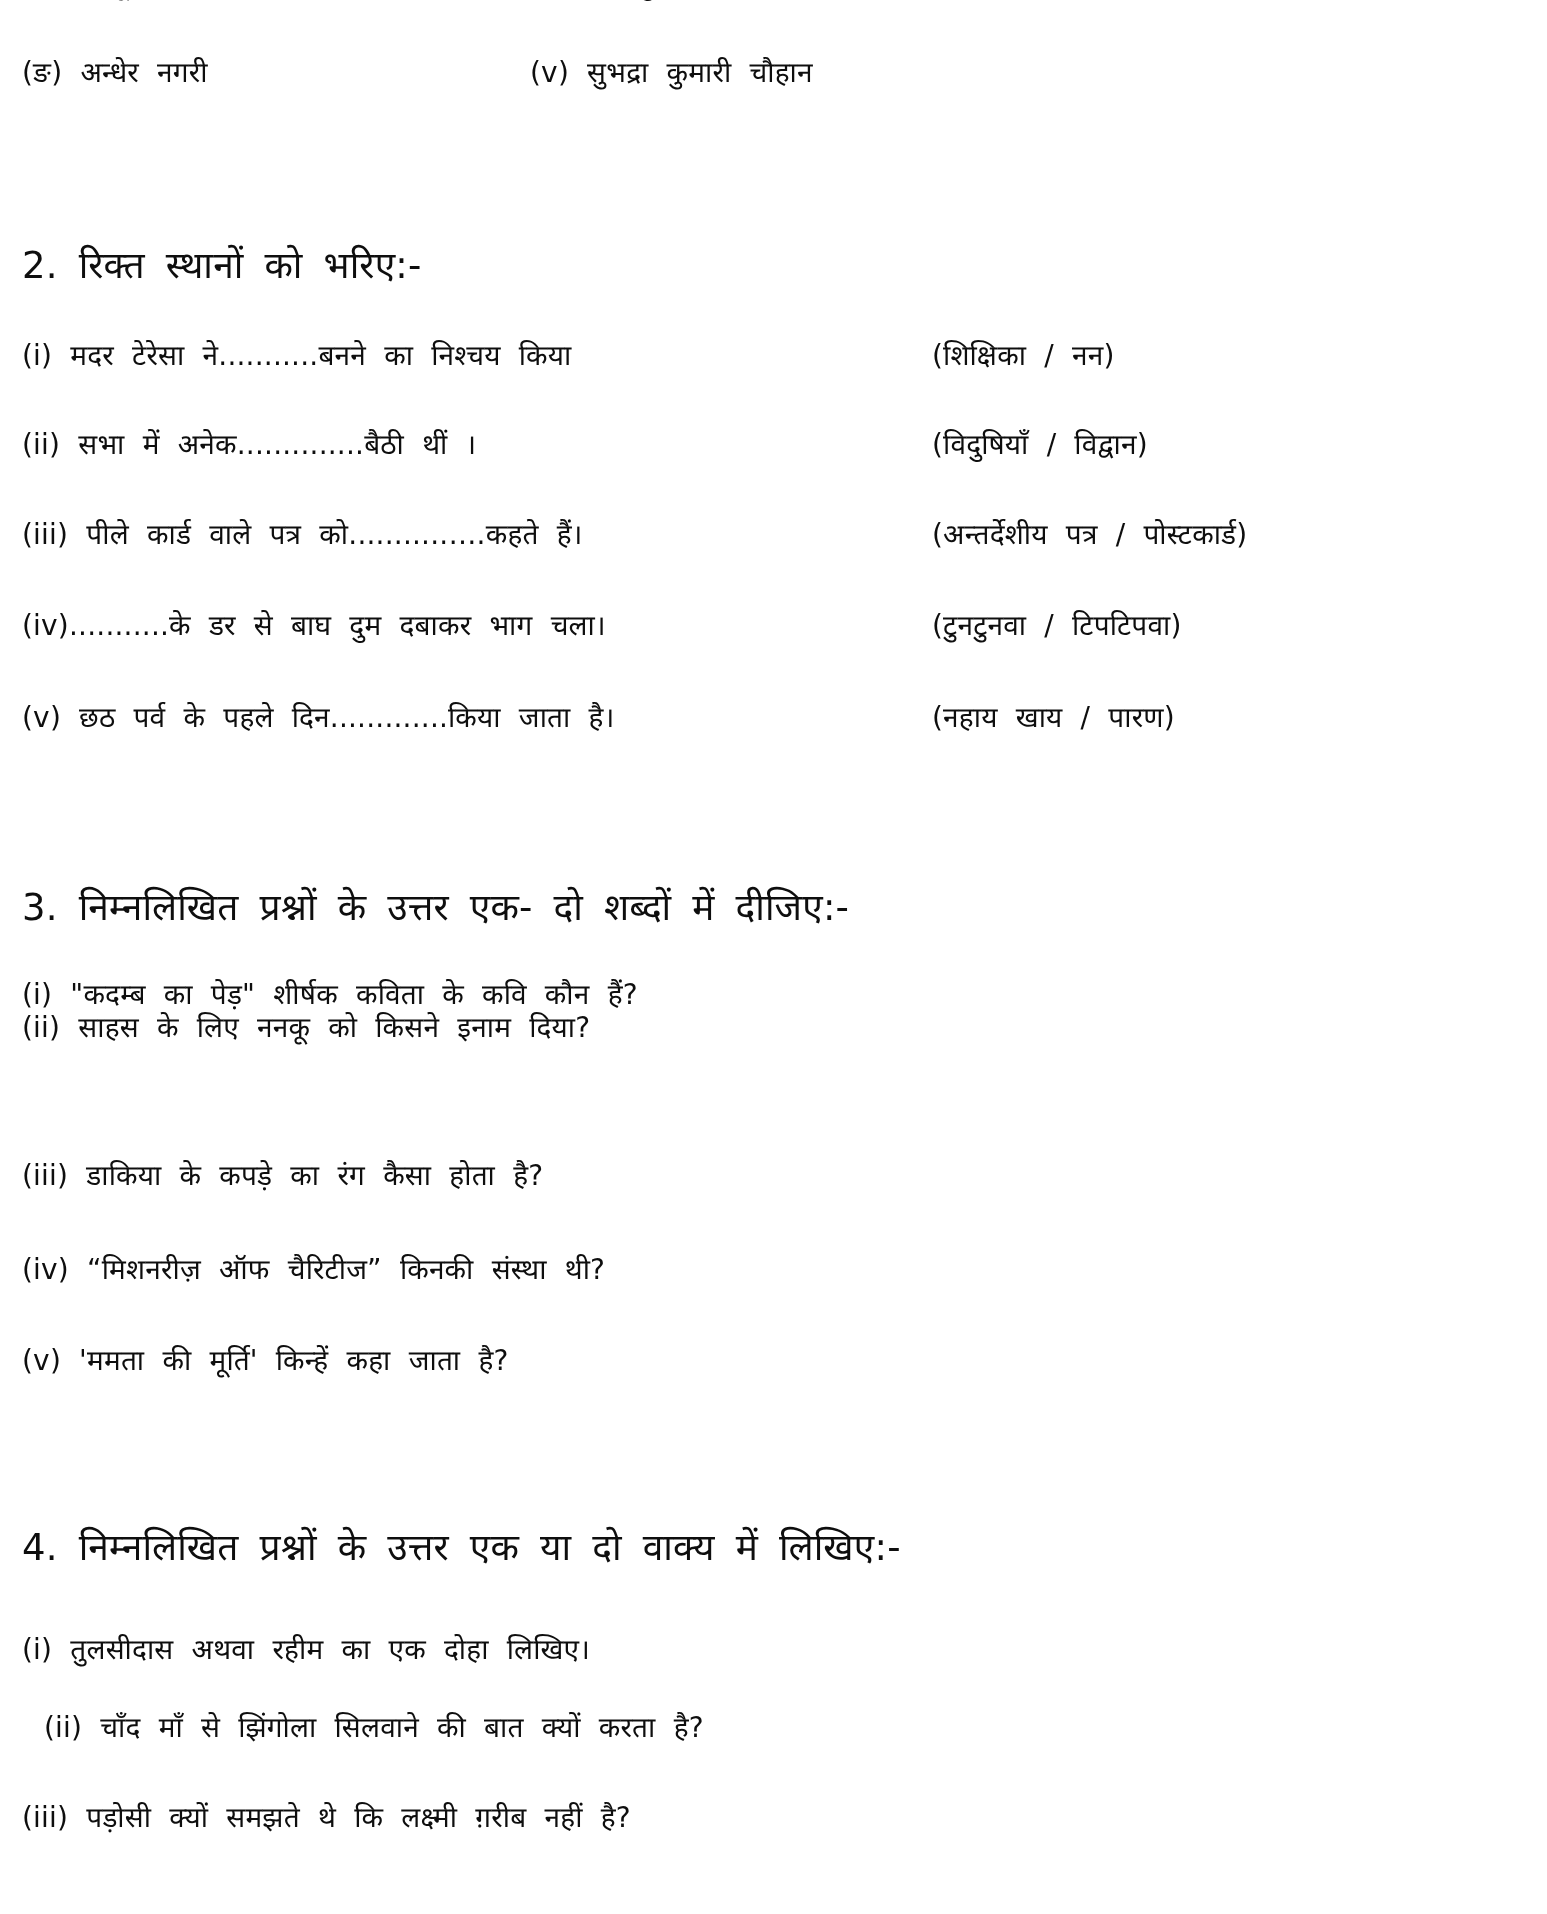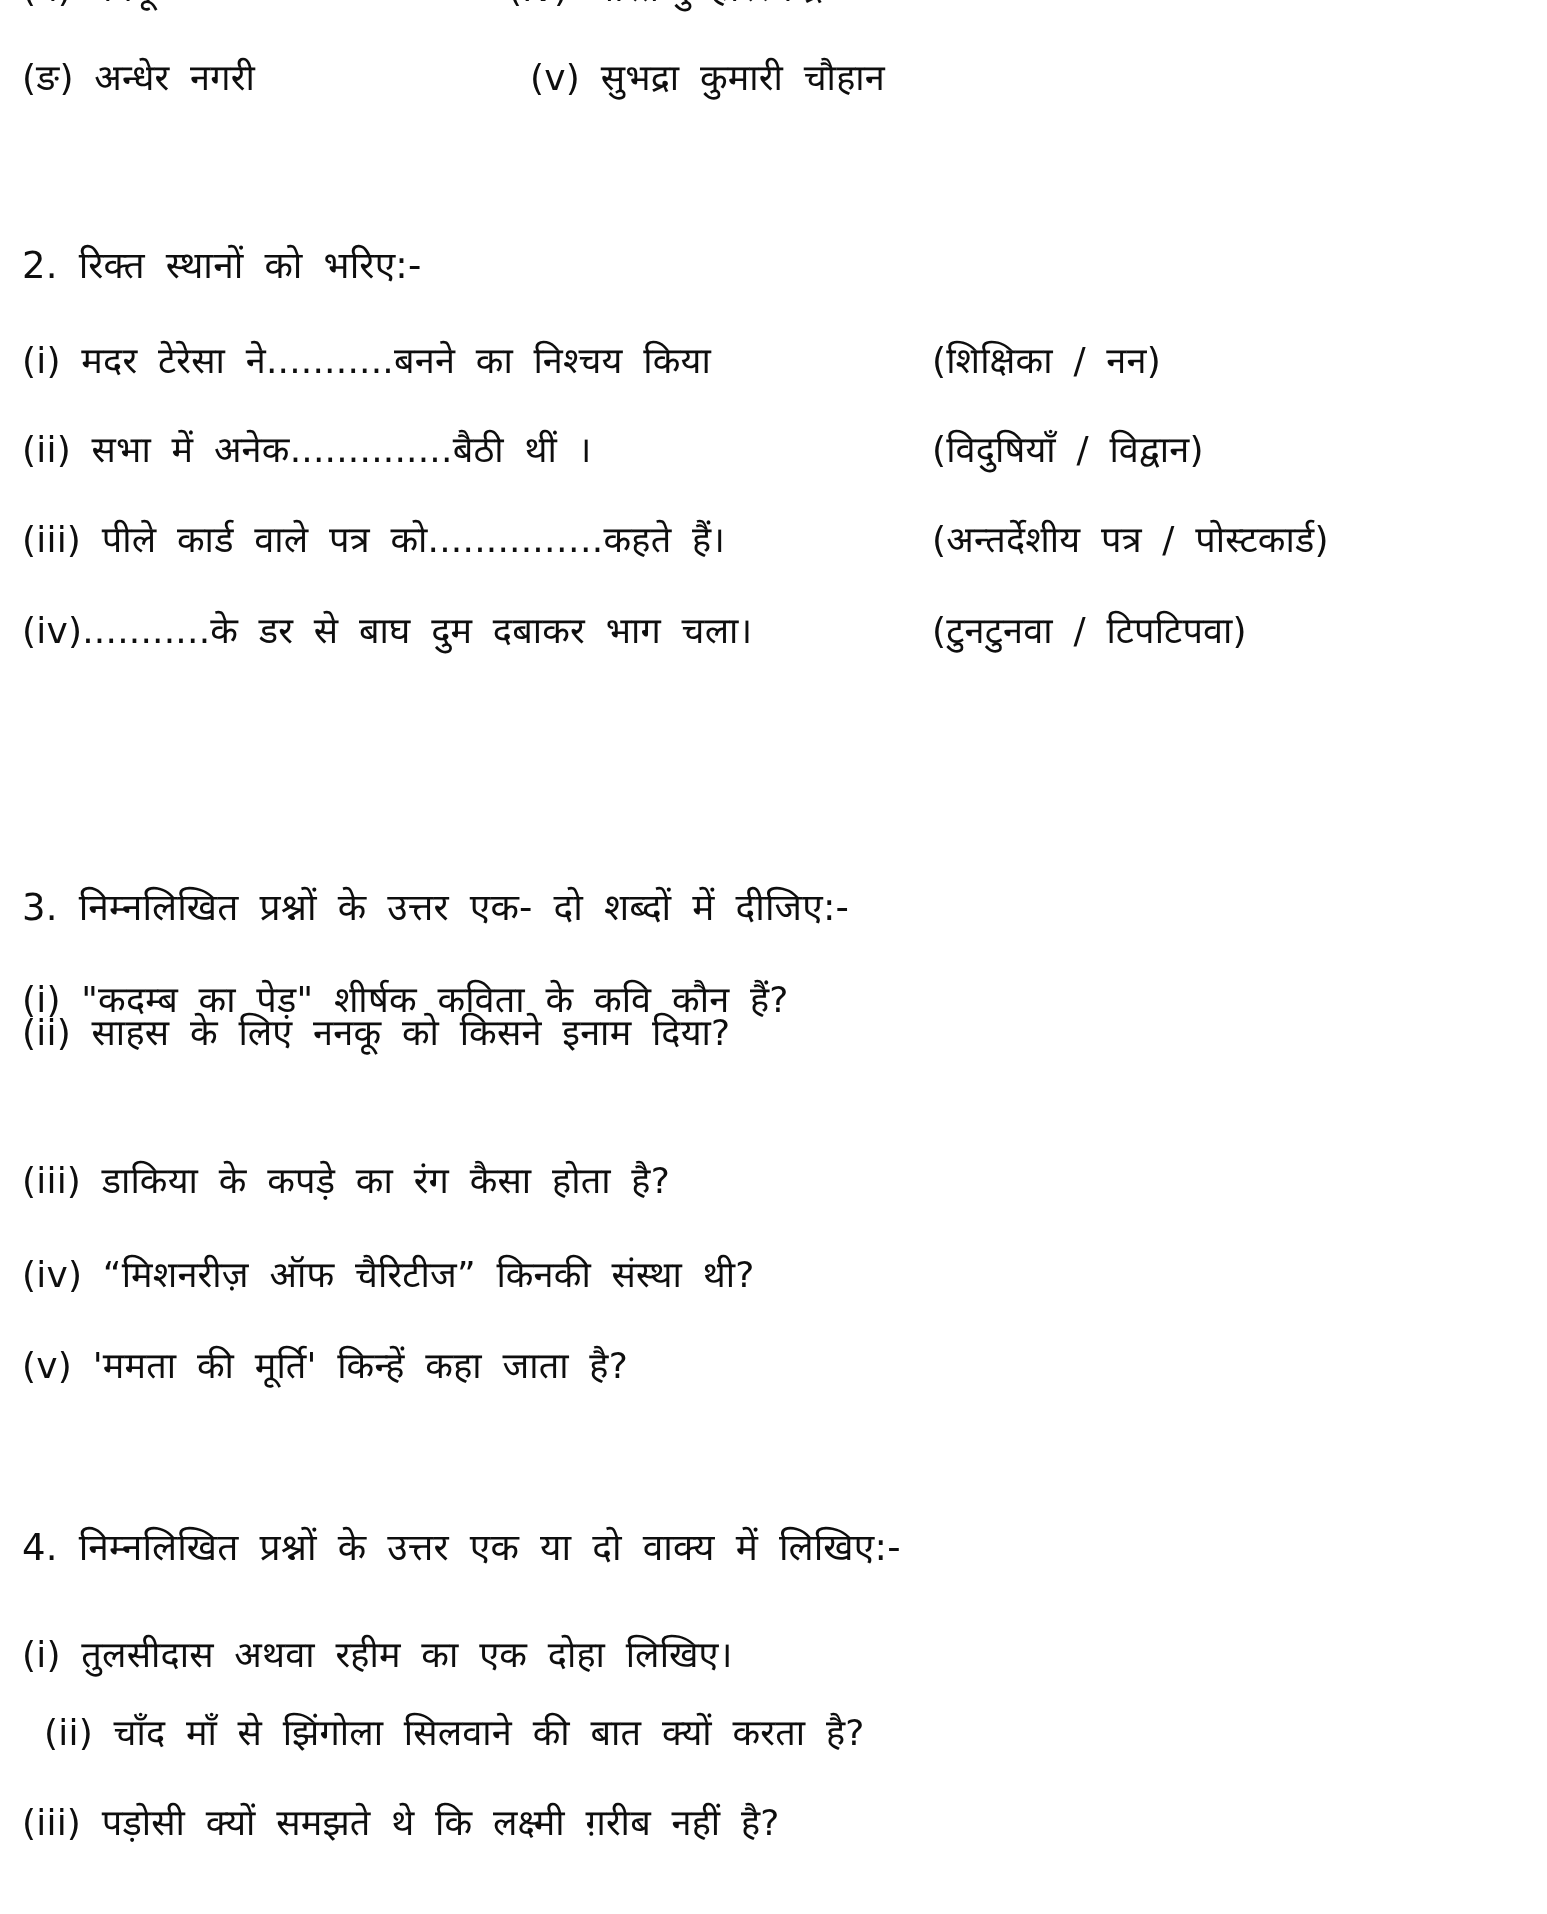--- a/index.html
+++ b/index.html
@@ -13,21 +13,21 @@
     height: 1914px;
     background: #ffffff;
     color: #0e0e0e;
     font-family: "DejaVu Sans", "Liberation Sans", sans-serif;
     overflow: hidden;
   }
   .line {
     position: absolute;
     left: 22px;
     white-space: nowrap;
-    font-size: 36px;
+    font-size: 28px;
     word-spacing: 9px;
     letter-spacing: 0.2px;
     line-height: 1.25;
   }
   .section-title {
     font-size: 37px;
   }
   .q-with-opt .q-text {
     display: inline-block;
   }
@@ -82,20 +82,24 @@
     <span class="opt-col">(विदुषियाँ / विद्वान)</span>
   </div>
   <div class="line q-with-opt" style="top:517px;">
     <span class="q-text">(iii) पीले कार्ड वाले पत्र को...........….कहते हैं।</span>
     <span class="opt-col">(अन्तर्देशीय पत्र / पोस्टकार्ड)</span>
   </div>
   <div class="line q-with-opt" style="top:608px;">
     <span class="q-text">(iv)...........के डर से बाघ दुम दबाकर भाग चला।</span>
     <span class="opt-col">(टुनटुनवा / टिपटिपवा)</span>
   </div>
+  <div class="line q-with-opt" style="top:700px;">
+    <span class="q-text">(v) छठ पर्व के पहले दिन.............किया जाता है।</span>
+    <span class="opt-col">(नहाय खाय / पारण)</span>
+  </div>
 
   <div class="line section-title" style="top:885px;">3. निम्नलिखित प्रश्नों के उत्तर एक- दो शब्दों में दीजिए:-</div>
 
   <div class="line" style="top:977px;">(i) "कदम्ब का पेड़" शीर्षक कविता के कवि कौन हैं?</div>
   <div class="line" style="top:1010px;">(ii) साहस के लिए ननकू को किसने इनाम दिया?</div>
   <div class="line" style="top:1158px;">(iii) डाकिया के कपड़े का रंग कैसा होता है?</div>
   <div class="line" style="top:1252px;">(iv) “मिशनरीज़ ऑफ चैरिटीज” किनकी संस्था थी?</div>
   <div class="line" style="top:1343px;">(v) 'ममता की मूर्ति' किन्हें कहा जाता है?</div>
 
   <div class="line section-title" style="top:1525px;">4. निम्नलिखित प्रश्नों के उत्तर एक या दो वाक्य में लिखिए:-</div>

